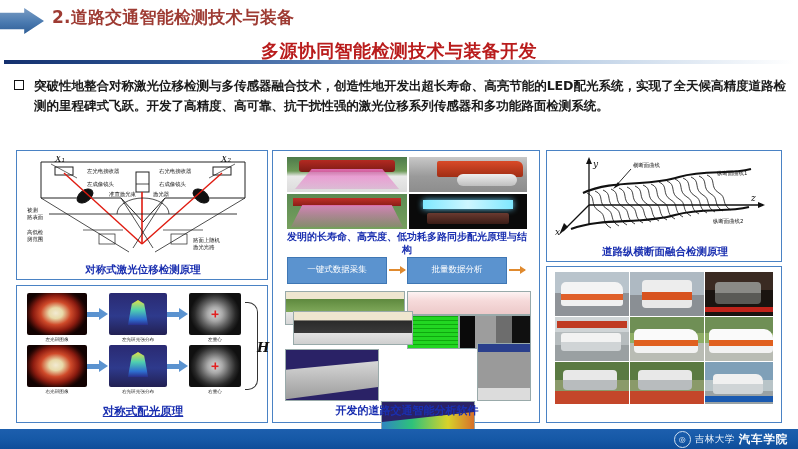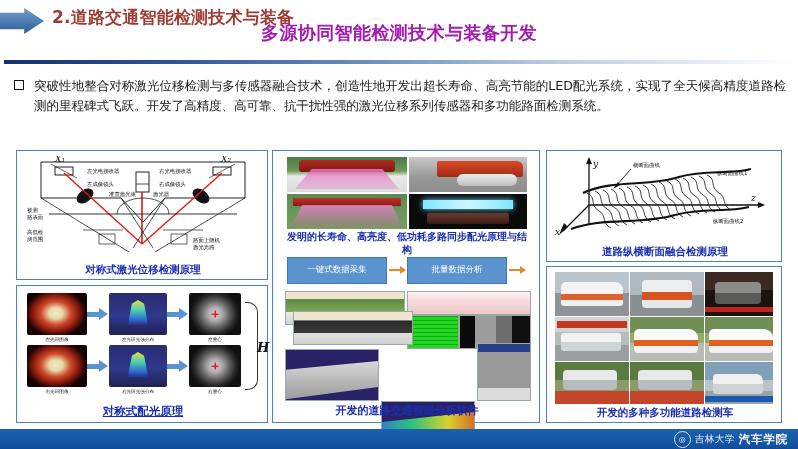--- a/index.html
+++ b/index.html
@@ -17,39 +17,39 @@
     position:absolute;left:0;top:8px;width:44px;height:26px;
     background:linear-gradient(180deg,#7b9dc4 0%,#4a7ab0 55%,#2f5e96 100%);
     clip-path:polygon(0% 18%,55% 18%,55% 0%,100% 50%,55% 100%,55% 82%,0% 82%);
   }
   .hdr-title{
     position:absolute;left:52px;top:6px;
     font-size:17px;font-weight:bold;color:#9e3b33;
     letter-spacing:.2px;white-space:nowrap;
   }
   .hdr-sub{
-    position:absolute;left:0;top:21px;width:798px;
+    position:absolute;left:0;top:39px;width:798px;
     text-align:center;
-    font-size:18px;font-weight:bold;color:#a21caf;
+    font-size:18px;font-weight:bold;color:#b91c1c;
     letter-spacing:.4px;white-space:nowrap;
   }
   .hdr-rule{
     position:absolute;left:4px;top:60px;width:790px;height:4px;
     background:linear-gradient(90deg,#14306e 0%,#2e5796 22%,#6f93c4 48%,#b9cde4 70%,#ffffff 100%);
   }
 
   
   .bullet{position:absolute;left:14px;top:76px;width:772px;}
   .bullet-mark{
     position:absolute;left:0;top:4px;width:8px;height:8px;
     border:1.6px solid #111;background:#fff;
   }
   .bullet-text{
     margin-left:20px;
-    font-size:12.6px;font-weight:normal;color:#1a1a1a;
+    font-size:12.6px;font-weight:bold;color:#1a1a1a;
     line-height:1.62;text-align:justify;letter-spacing:-.1px;
   }
 
   
   .panel{position:absolute;background:#fff;border:1.4px solid #4a82c4;box-sizing:border-box;}
   .cap{
     font-size:10.5px;font-weight:bold;color:#1a2fb0;
     text-align:center;line-height:1.25;white-space:nowrap;
   }
   .cap.wrap{white-space:normal;}
@@ -407,21 +407,20 @@
       <div class="vcell v1"></div>
       <div class="vcell v2"></div>
       <div class="vcell v3"></div>
       <div class="vcell v4"></div>
       <div class="vcell v5"></div>
       <div class="vcell v5"></div>
       <div class="vcell v6"></div>
       <div class="vcell v6"></div>
       <div class="vcell v7"></div>
     </div>
-    <div class="cap vg-cap">开发的多种多功能道路检测车</div>
   </div>
 
   <div class="footer">
     <div class="foot-wrap">
       <div class="foot-logo">
           <span>◎</span>
         </div>
       <div class="foot-uni">吉林大学</div>
       <div class="foot-col">汽车学院</div>
     </div>

